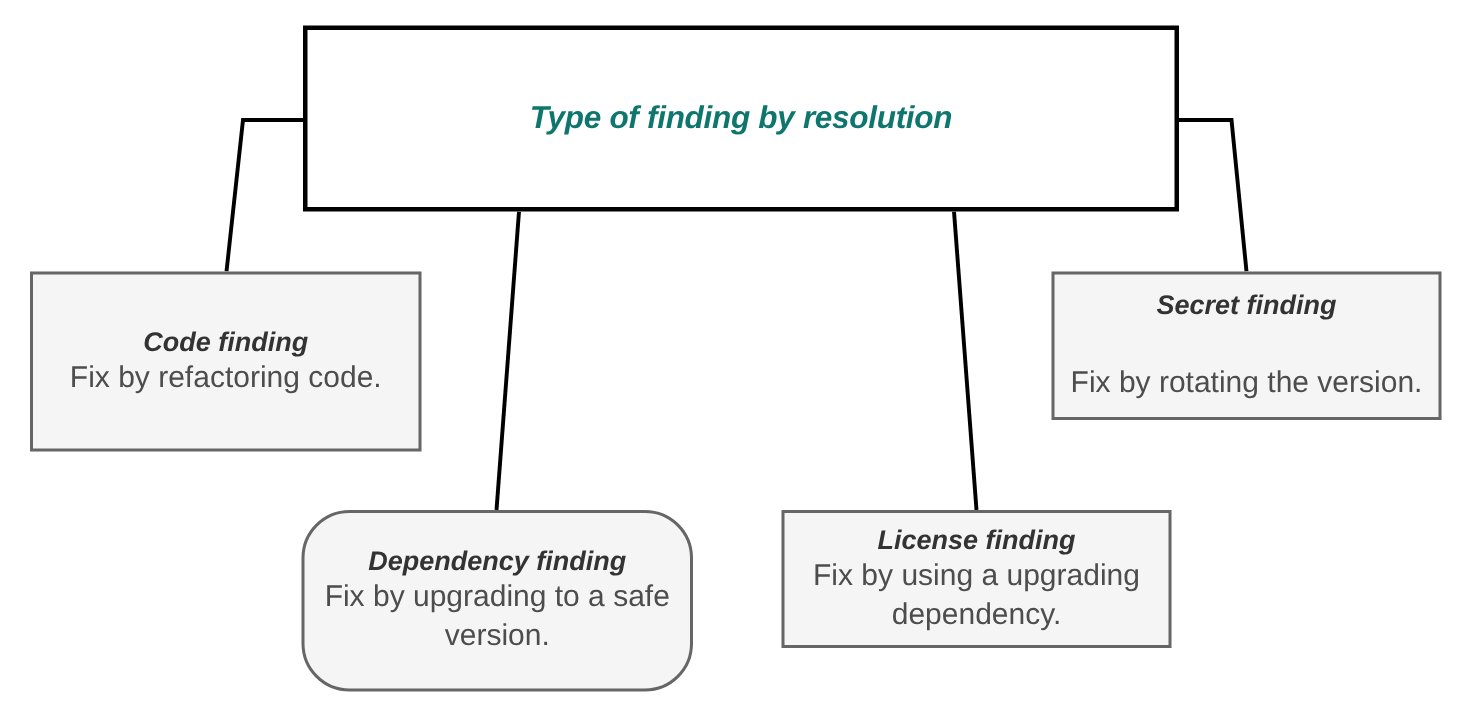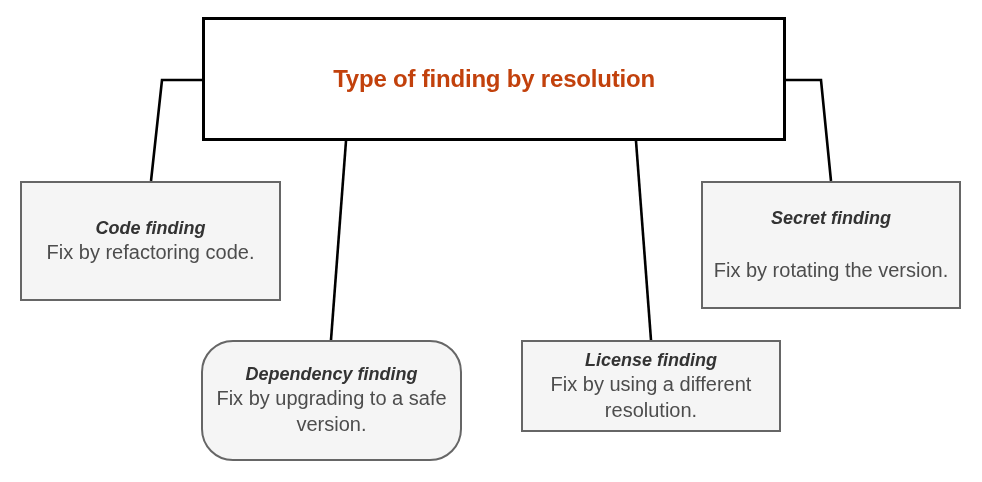--- a/index.html
+++ b/index.html
@@ -34,25 +34,26 @@
     flex-direction: column;
     align-items: center;
     justify-content: center;
     text-align: center;
   }
   .root-node {
     border: 3px solid #000000;
     background: #ffffff;
   }
   .root-title {
-    font-size: 24px;
+    font-size: 21px;
     font-weight: bold;
-    color: #c2410c;
+    color: #0f766e;
     line-height: 1.2;
     letter-spacing: -0.2px;
+    font-style: italic;
   }
   .leaf-node {
     border: 2px solid #666666;
     background: #f5f5f5;
     padding: 0 8px;
   }
   .leaf-title {
     font-size: 18px;
     font-weight: bold;
     font-style: italic;
@@ -88,21 +89,21 @@
     <div class="leaf-desc">Fix by refactoring code.</div>
   </div>
 
   <div class="node leaf-node" style="left:201px; top:340px; width:261px; height:121px;border-radius:32px;">
     <div class="leaf-title">Dependency finding</div>
     <div class="leaf-desc">Fix by upgrading to a safe version.</div>
   </div>
 
   <div class="node leaf-node" style="left:521px; top:340px; width:260px; height:92px;">
     <div class="leaf-title">License finding</div>
-    <div class="leaf-desc">Fix by using a different resolution.</div>
+    <div class="leaf-desc">Fix by using a upgrading dependency.</div>
   </div>
 
-  <div class="node leaf-node" style="left:701px; top:181px; width:260px; height:128px;gap:28px;">
+  <div class="node leaf-node" style="left:701px; top:181px; width:260px; height:99px;gap:28px;">
     <div class="leaf-title">Secret finding</div>
     <div class="leaf-desc">Fix by rotating the version.</div>
   </div>
 
 </div>
 
 </body></html>

